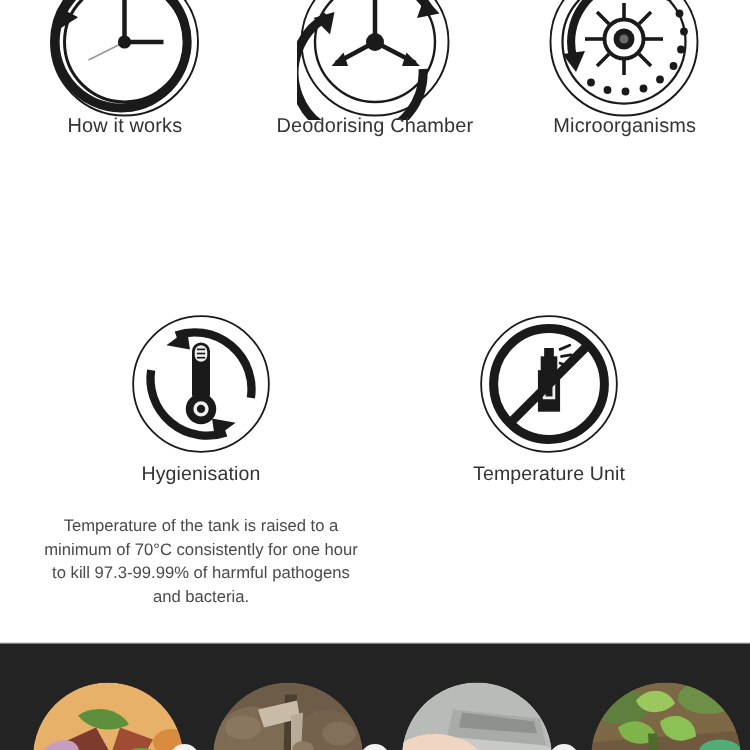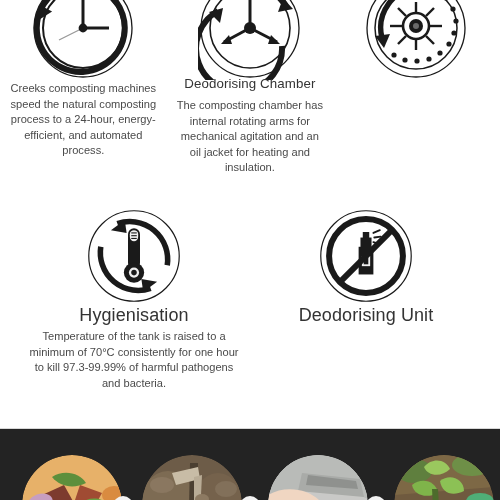--- a/index.html
+++ b/index.html
@@ -27,22 +27,22 @@
 
   .f-title{
     font-size:13.3px;line-height:15px;color:#333333;
     text-align:center;margin-top:2px;letter-spacing:.1px;
     white-space:nowrap;
   }
   .f-body{
     font-size:11.1px;line-height:15.6px;color:#4a4a4a;
     text-align:center;margin-top:7px;
   }
-  .row-2 .f-title{font-size:18px;margin-top:4px;}
-  .row-2 .f-body{font-size:11.1px;line-height:15.6px;margin-top:6px;}
+  .row-2 .f-title{font-size:13px;margin-top:4px;}
+  .row-2 .f-body{font-size:11.1px;line-height:15.6px;margin-top:21px;}
 
   
   .strip{
     position:absolute;left:0;bottom:0;width:500px;height:72px;
     background:#232323;overflow:hidden;
   }
   .strip-inner{position:relative;width:500px;height:72px;}
 
   .photo{
     position:absolute;border-radius:50%;width:100px;height:100px;top:27px;
@@ -73,21 +73,21 @@
             <circle cx="52" cy="52" r="49" fill="none" stroke="#1a1a1a" stroke-width="1.3"></circle>
             <circle cx="52" cy="52" r="40" fill="none" stroke="#1a1a1a" stroke-width="2"></circle>
             <path d="M 52 8 A 44 44 0 1 0 82 22" fill="none" stroke="#1a1a1a" stroke-width="6" stroke-linecap="butt"></path>
             <polygon points="52,3 52,17 40,10" fill="#1a1a1a" transform="rotate(-62 52 52) translate(0 0)"></polygon>
             <line x1="52" y1="52" x2="52" y2="20" stroke="#1a1a1a" stroke-width="3"></line>
             <line x1="52" y1="52" x2="78" y2="52" stroke="#1a1a1a" stroke-width="3"></line>
             <line x1="52" y1="52" x2="28" y2="64" stroke="#9a9a9a" stroke-width="1.3"></line>
             <circle cx="52" cy="52" r="4.4" fill="#1a1a1a"></circle>
           </svg>
         </div>
-        <div class="f-body">Creeks composting machines speed the natural composting process to a 24-hour, energy-efficient, and automated process.</div>
+        <div class="f-title">How it works</div>
       </div>
 
       <div class="cell">
         <div class="icon-wrap">
           <svg width="104" height="104" viewBox="0 0 104 104">
             <circle cx="52" cy="52" r="49" fill="none" stroke="#1a1a1a" stroke-width="1.3"></circle>
             <circle cx="52" cy="52" r="40" fill="none" stroke="#1a1a1a" stroke-width="1.6"></circle>
             <path d="M 52 9 A 43 43 0 0 1 88 30" fill="none" stroke="#1a1a1a" stroke-width="6"></path>
             <polygon points="85,22 95,33 80,36" fill="#1a1a1a"></polygon>
             <path d="M 20 35 A 43 43 0 1 0 84 70" fill="none" stroke="#1a1a1a" stroke-width="6"></path>
@@ -95,21 +95,20 @@
             <line x1="52" y1="52" x2="52" y2="18" stroke="#1a1a1a" stroke-width="3"></line>
             <polygon points="48,22 56,22 52,13" fill="#1a1a1a"></polygon>
             <line x1="52" y1="52" x2="26" y2="66" stroke="#1a1a1a" stroke-width="3"></line>
             <polygon points="31,59 34,68 23,68" fill="#1a1a1a"></polygon>
             <line x1="52" y1="52" x2="79" y2="66" stroke="#1a1a1a" stroke-width="3"></line>
             <polygon points="73,59 70,68 82,68" fill="#1a1a1a"></polygon>
             <circle cx="52" cy="52" r="6" fill="#1a1a1a"></circle>
           </svg>
         </div>
         <div class="f-title">Deodorising Chamber</div>
-        <div class="f-body">The composting chamber has internal rotating arms for mechanical agitation and an oil jacket for heating and insulation.</div>
       </div>
 
       <div class="cell">
         <div class="icon-wrap">
           <svg width="104" height="104" viewBox="0 0 104 104">
             <circle cx="52" cy="52" r="49" fill="none" stroke="#1a1a1a" stroke-width="1.3"></circle>
             <circle cx="52" cy="52" r="41" fill="none" stroke="#1a1a1a" stroke-width="1.5"></circle>
             <path d="M 55 11 A 41 41 0 0 0 18 62" fill="none" stroke="#1a1a1a" stroke-width="5.4"></path>
             <polygon points="11,60 26,58 20,72" fill="#1a1a1a"></polygon>
             <g fill="#1a1a1a">
@@ -133,20 +132,21 @@
               <line x1="34" y1="32" x2="42" y2="40"></line>
                 <line x1="62" y1="60" x2="70" y2="68"></line>
               <line x1="70" y1="32" x2="62" y2="40"></line>
                 <line x1="42" y1="60" x2="34" y2="68"></line>
             </g>
             <circle cx="52" cy="50" r="13" fill="none" stroke="#1a1a1a" stroke-width="2.6"></circle>
             <circle cx="52" cy="50" r="7" fill="#1a1a1a"></circle>
             <circle cx="52" cy="50" r="3" fill="#6a6a6a"></circle>
           </svg>
         </div>
+        <div class="f-title">Microorganisms</div>
       </div>
     </div>
 
     <div class="row row-2">
 
       <div class="cell">
         <div class="icon-wrap">
           <svg width="96" height="96" viewBox="0 0 104 104">
             <circle cx="52" cy="52" r="49" fill="none" stroke="#1a1a1a" stroke-width="1.3"></circle>
             <path d="M 34 17 A 41 41 0 0 1 88 62" fill="none" stroke="#1a1a1a" stroke-width="6"></path>
@@ -182,21 +182,21 @@
               <rect x="49.5" y="54" width="5" height="7" fill="#1a1a1a"></rect>
               <g stroke="#1a1a1a" stroke-width="2" stroke-linecap="round">
                 <line x1="60" y1="27" x2="67" y2="24"></line>
                 <line x1="61" y1="32" x2="68" y2="31"></line>
                 <line x1="60" y1="37" x2="66" y2="39"></line>
               </g>
             </g>
             <line x1="24" y1="80" x2="80" y2="24" stroke="#1a1a1a" stroke-width="6.5"></line>
           </svg>
         </div>
-        <div class="f-title">Deodorising Unit</div>
+        <div class="f-title">Temperature Unit</div>
       </div>
     </div>
   </div>
 
   <div class="strip">
     <div class="divider-top"></div>
     <div class="strip-inner">
 
       <div class="photo" style="left:22px;">
         <svg class="ph-img" viewBox="0 0 100 100">

